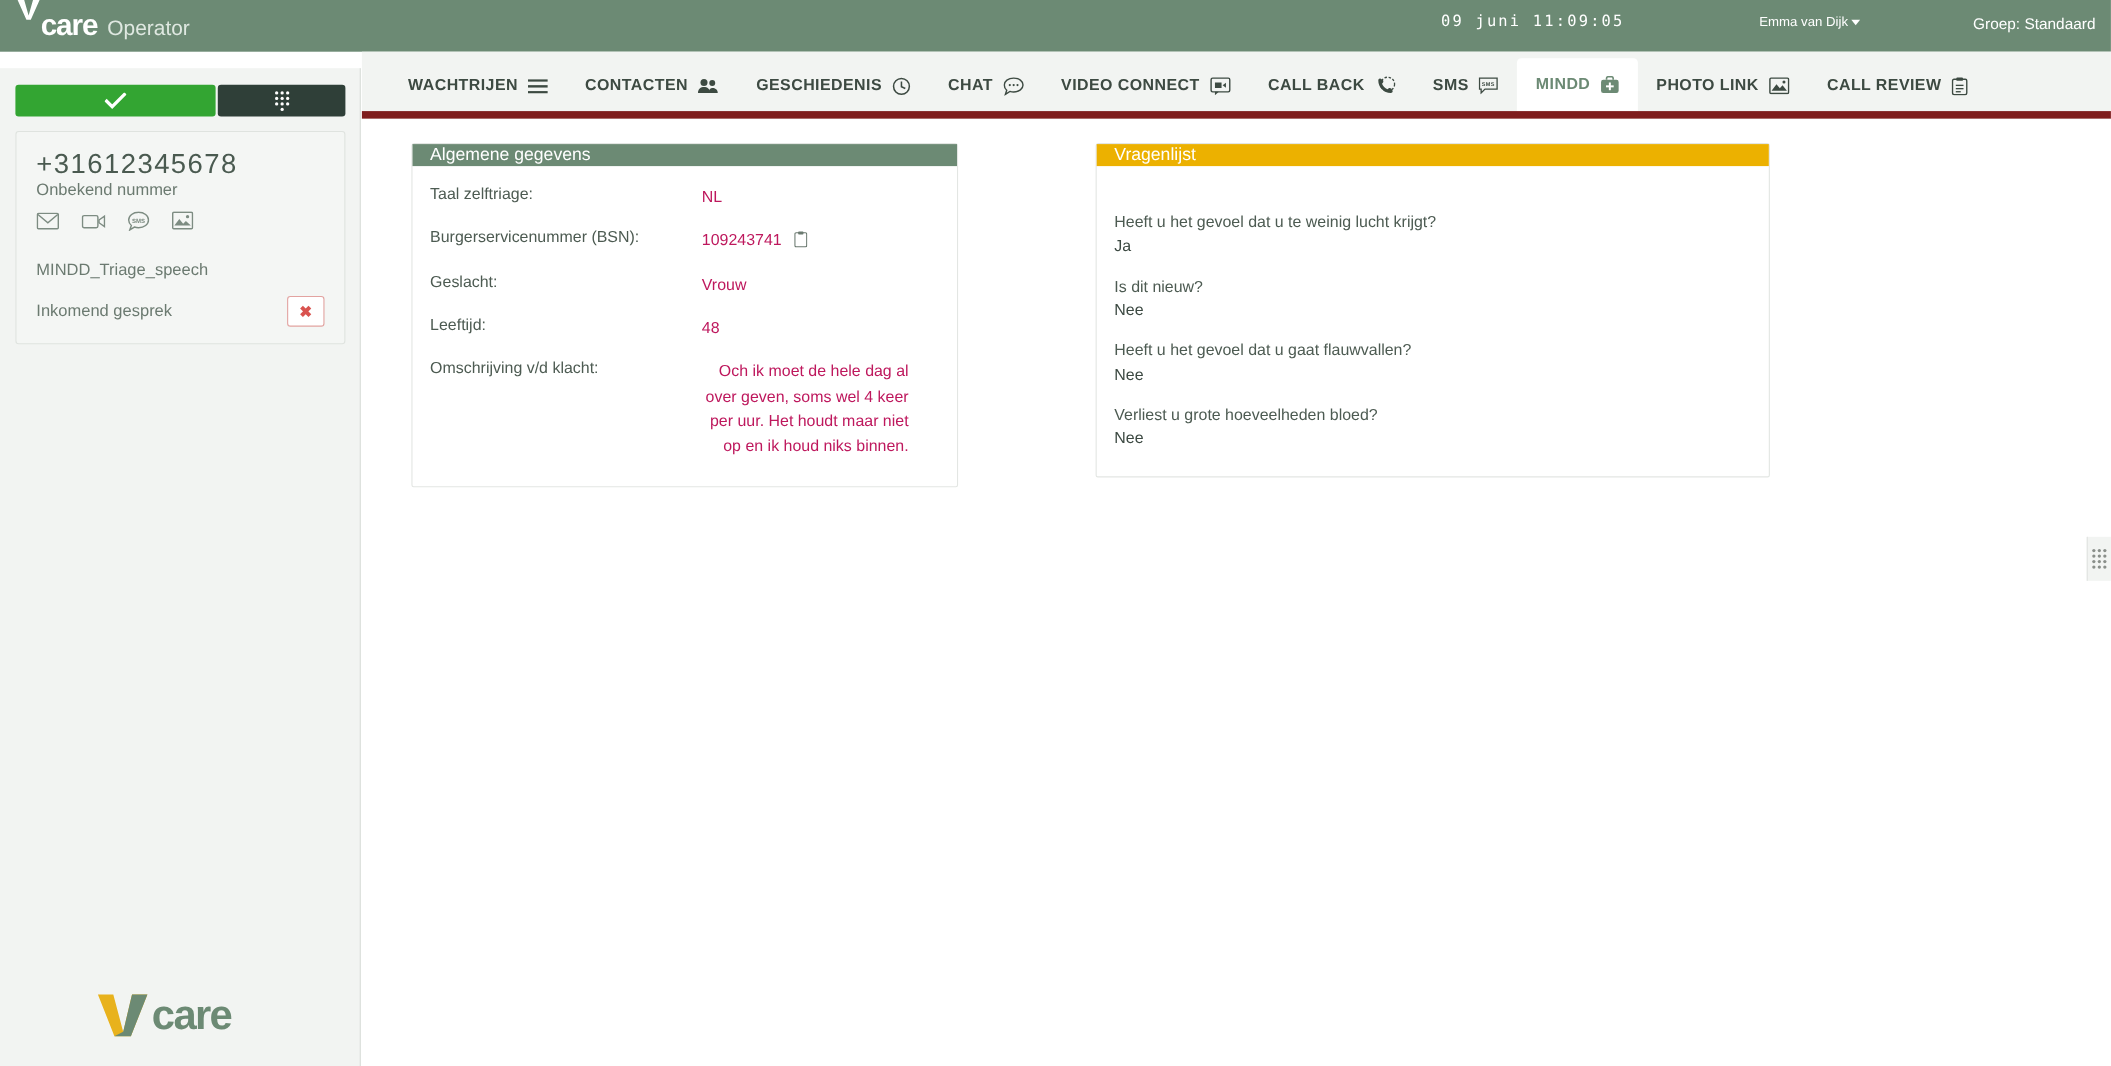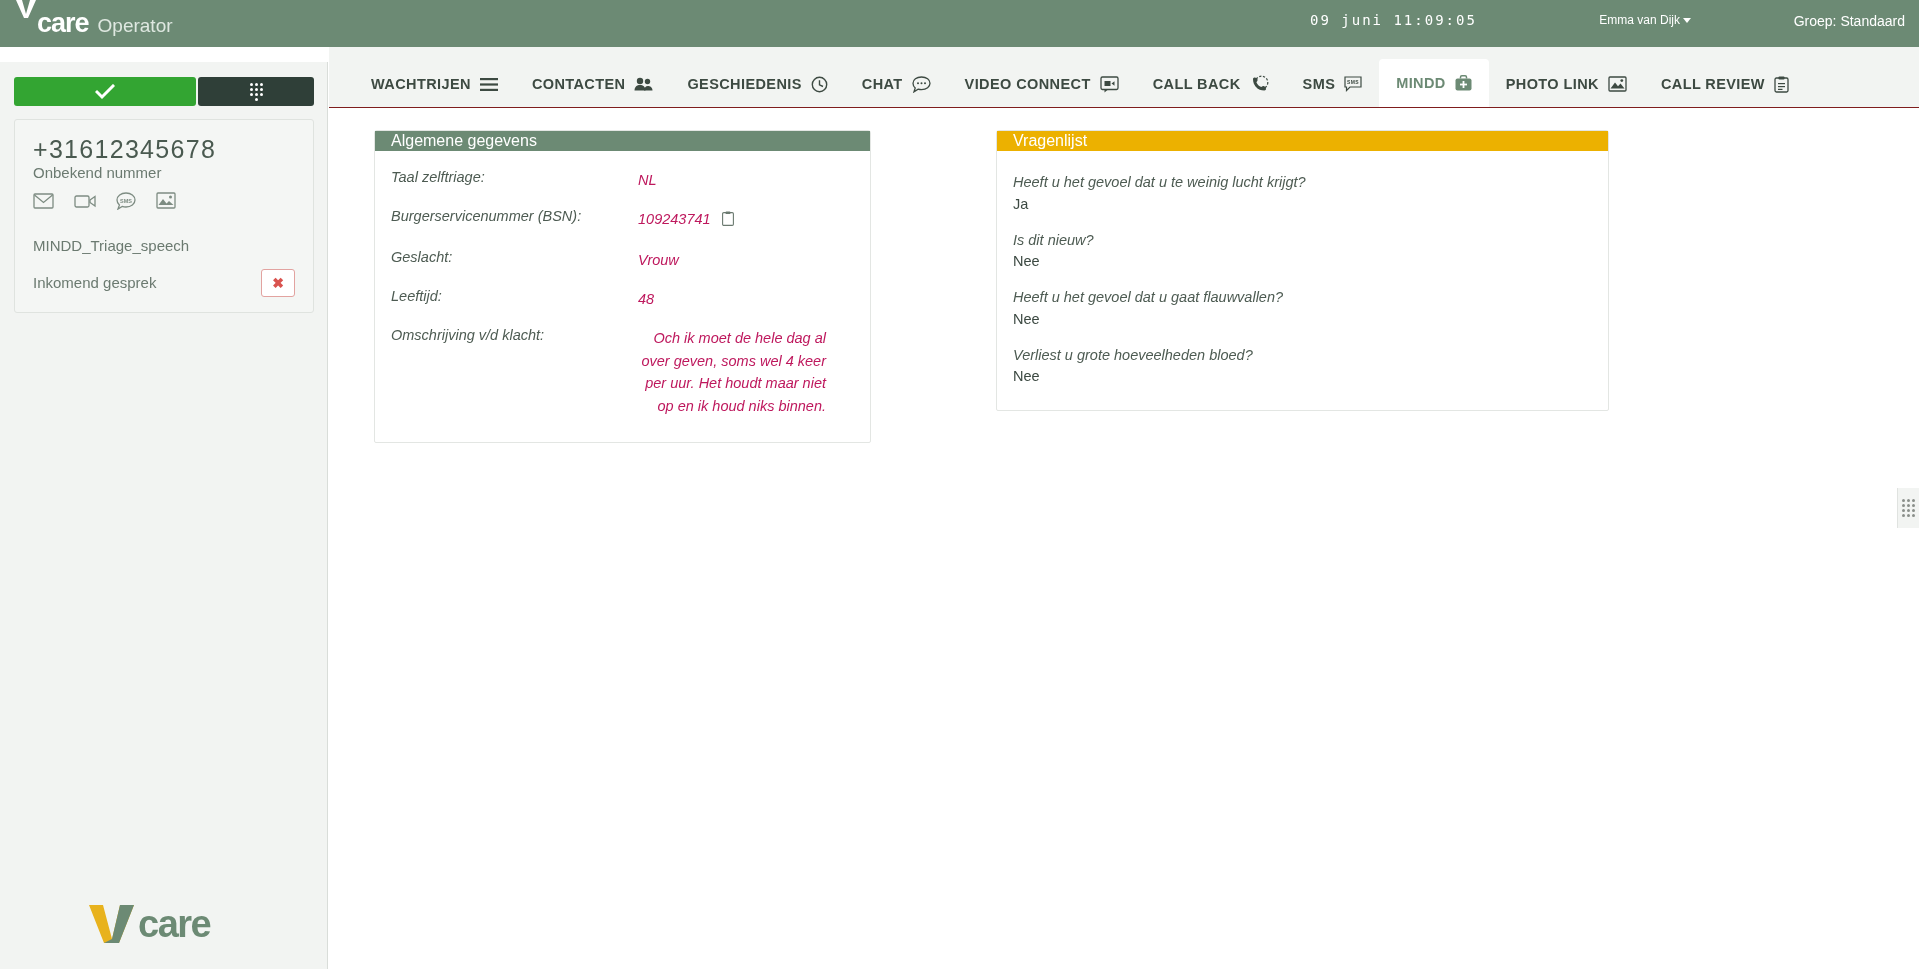--- a/index.html
+++ b/index.html
@@ -107,21 +107,21 @@
     position: absolute; left: 86px; bottom: 35px;
     display: flex; align-items: center;
   }
   .sidebar-logo .lg-word {
     font-size: 38px; font-weight: 800; color: #6c8a74; letter-spacing: -1.5px;
   }
 
   
   .tabbar {
     position: absolute; left: 329px; top: 47px; width: 1590px; height: 61px;
-    background: #f2f4f2; border-bottom: 1px solid #7f1d1d;
+    background: #f2f4f2; border-bottom: 7px solid #7f1d1d;
     display: flex; align-items: flex-end; padding-left: 25px;
   }
   .tab {
     height: 46px; padding: 0 17px; display: flex; align-items: center; gap: 9px;
     font-size: 14.5px; font-weight: bold; color: #3d4a42;
     letter-spacing: 0.4px; cursor: pointer; white-space: nowrap;
   }
   .tab.active {
     background: #ffffff; color: #6c8a74;
     border-radius: 4px 4px 0 0; height: 48px;
@@ -137,30 +137,30 @@
   .panels { display: flex; gap: 125px; align-items: flex-start; }
   .panel { width: 497px; border: 1px solid #e3e6e3; border-radius: 3px 3px 2px 2px; background:#fff; }
   .panel-head {
     height: 20px; display: flex; align-items: center; padding-left: 16px;
     font-size: 16px; color: #ffffff;
   }
   .panel-head.green { background: #6c8a74; }
   .panel-head.amber { background: #ecb100; }
   .panel-body { padding: 18px 16px 20px 16px; }
 
-  .info-row { display: flex; margin-bottom: 16px; font-size: 14.5px; font-style: italic; }
+  .info-row { display: flex; margin-bottom: 16px; font-size: 14.5px; }
   .info-row:last-child { margin-bottom: 4px; }
   .info-label { width: 247px; color: #4d5b52; flex: 0 0 247px; }
   .info-value { color: #be185d; line-height: 1.58; text-align: right; }
   .copy-icon { display: inline-block; margin-left: 7px; vertical-align: -2px; cursor: pointer; }
 
   .q-block { margin-bottom: 19px; }
   .q-block:last-child { margin-bottom: 2px; }
   .q-text {
-    font-style: italic; font-size: 14.5px; color: #4d5b52; line-height: 1.35;
+    font-size: 14.5px; color: #4d5b52; line-height: 1.35; margin-top: 20px;
   }
   .a-text { font-size: 14.5px; color: #3c4942; margin-top: 3px; }
 
   
   .right-grip {
     position: absolute; right: 0; top: 488px; width: 22px; height: 40px;
     background: #f2f4f2; border-left: 1px solid #e0e3e0;
     display: flex; align-items: center; justify-content: center; cursor: ew-resize;
   }
   .right-grip .dotgrid i { background: #8a8f8a; }

